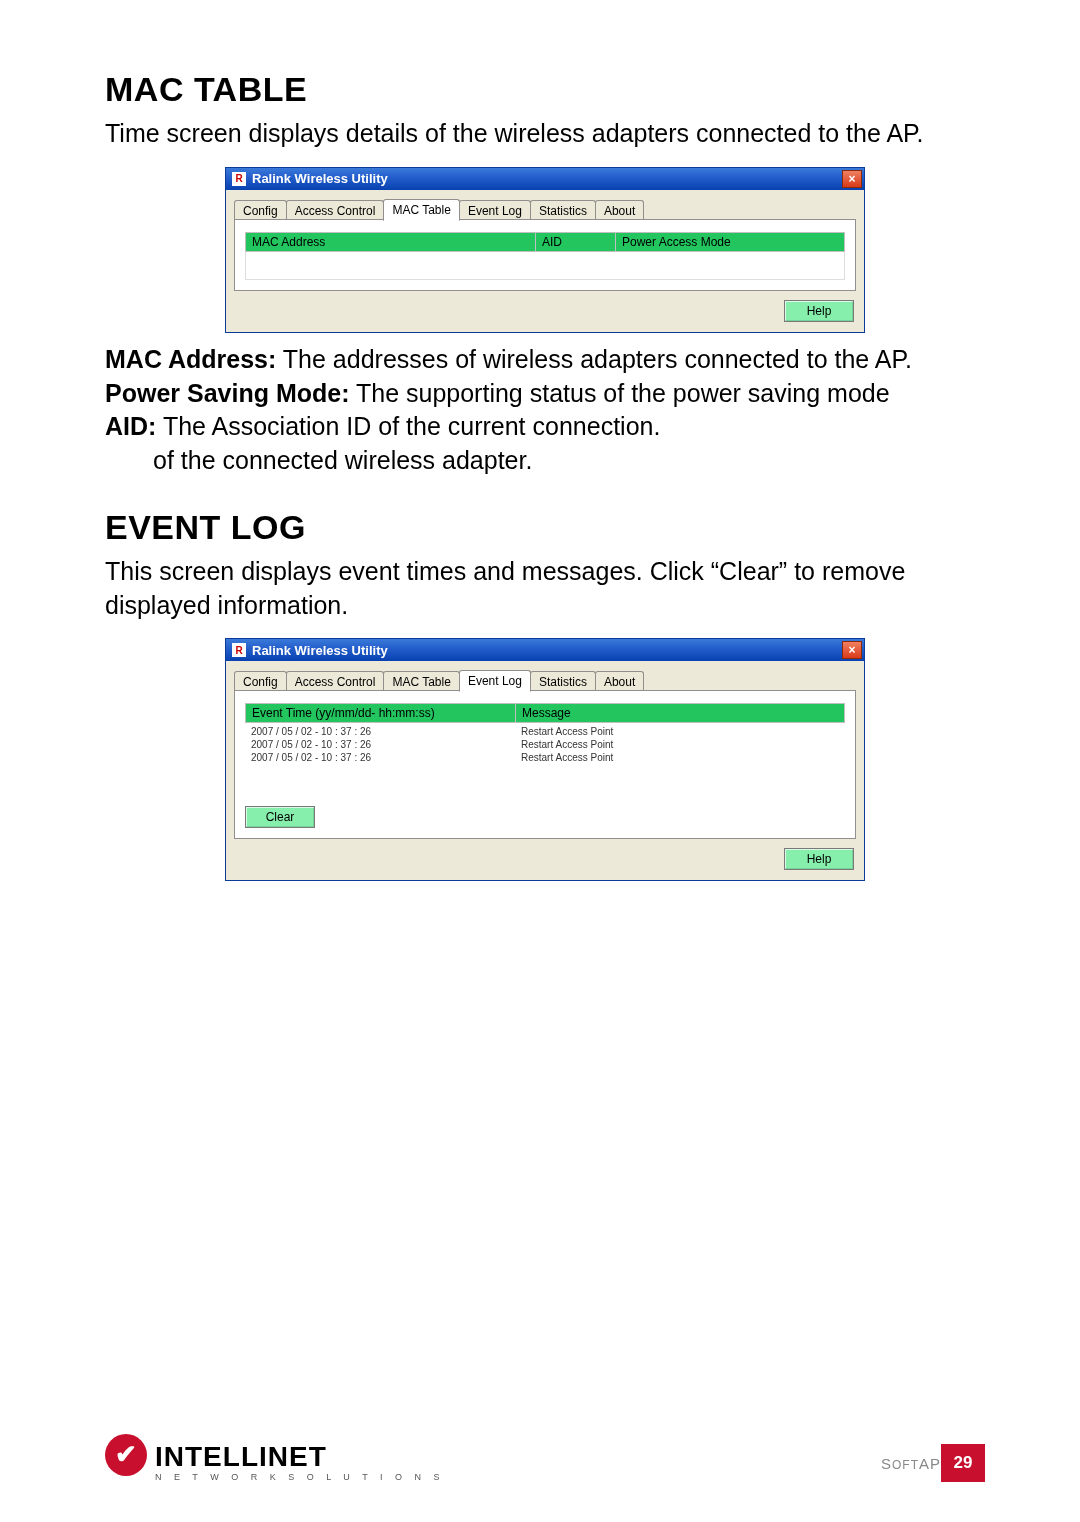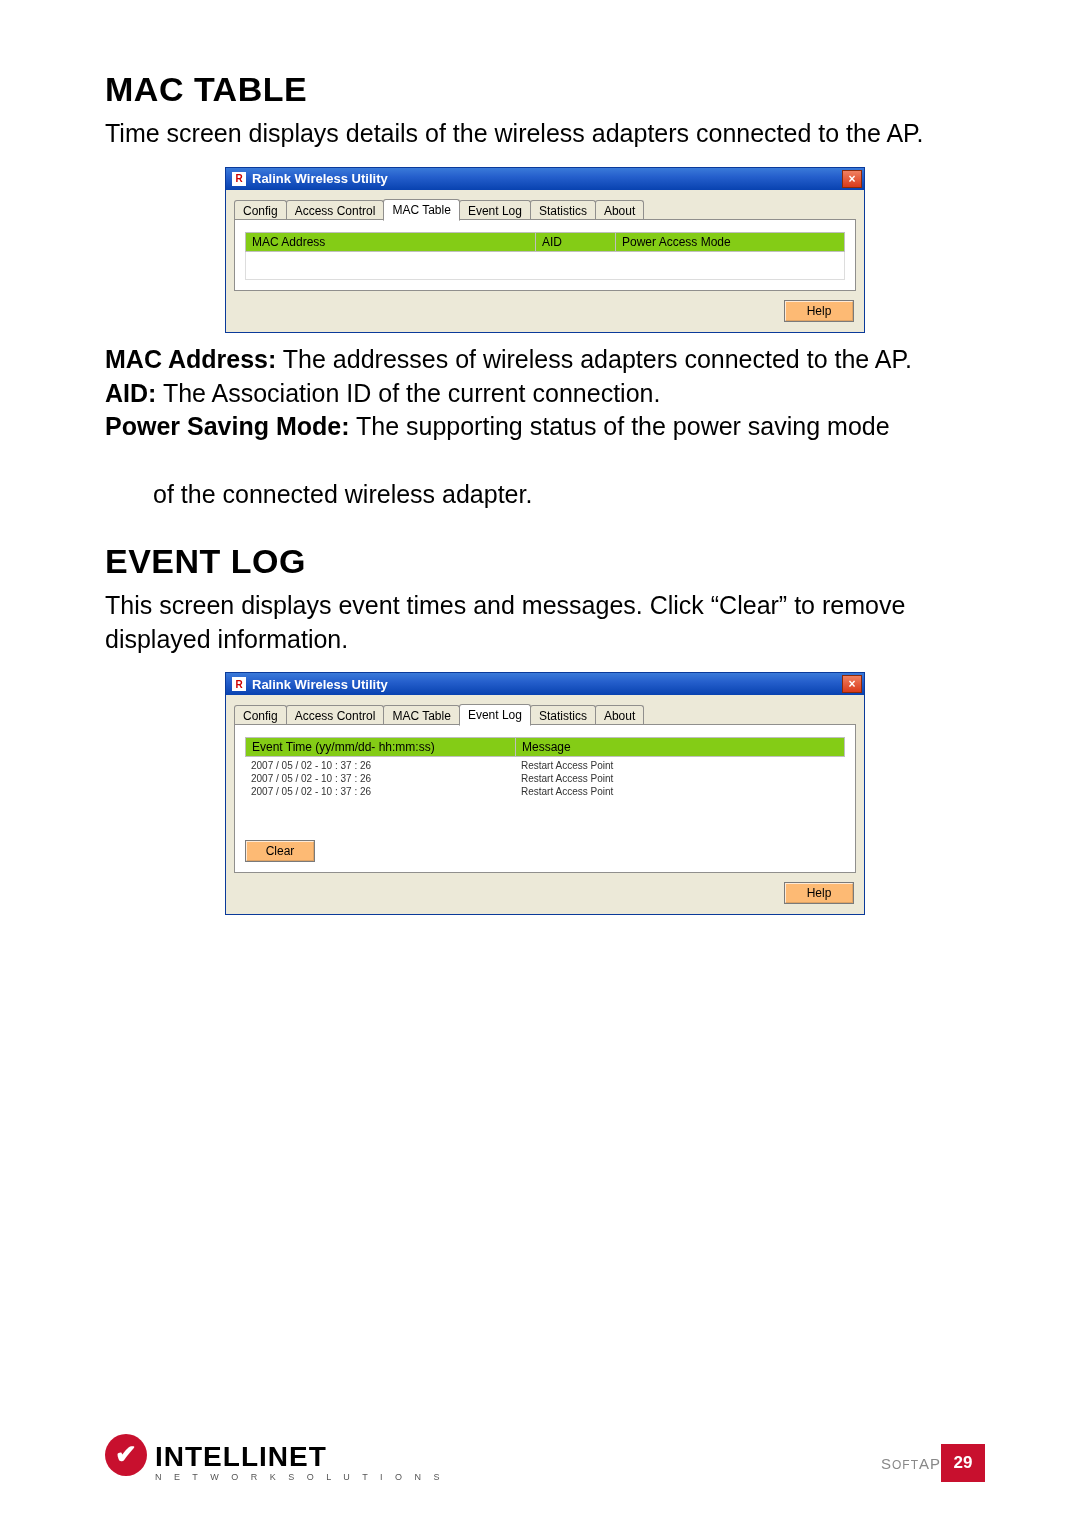--- a/index.html
+++ b/index.html
@@ -25,21 +25,21 @@
     font-size: 25px;
     margin: 4px 0 16px 0;
     line-height: 1.35;
   }
   .defs {
     font-size: 25px;
     line-height: 1.35;
     margin: 6px 0 30px 0;
   }
   .defs .row { margin: 0; }
-  .defs .indent { padding-left: 48px; margin-top: 34px; }
+  .defs .indent { padding-left: 48px; }
   .defs b { font-weight: bold; }
 
   
   .win {
     width: 640px;
     margin: 8px 0 10px 120px;
     border: 1px solid #0a3a9a;
     background: #ece9d8;
     font-family: Tahoma, Arial, sans-serif;
   }
@@ -108,21 +108,21 @@
     position:relative;
     top:-1px;
   }
   .tablehdr {
     display:flex;
     font-size:12px;
     color:#000;
   }
   .tablehdr .col {
     border:1px solid #bfbfbf;
-    background:#84cc16;
+    background:#22c55e;
     padding:2px 6px;
     border-right:none;
     white-space:nowrap;
   }
   .tablehdr .col:last-child { border-right:1px solid #bfbfbf; flex:1; }
   .datarows {
     font-size:10px;
     color:#333;
     padding-top:2px;
   }
@@ -130,21 +130,21 @@
   .datarow > div { padding:1px 6px; white-space:nowrap; }
   .bottom-btn-row {
     display:flex;
     justify-content:flex-end;
     padding: 0 10px 10px 10px;
     gap:10px;
   }
   .winbtn {
     min-width:70px;
     font-size:12px;
-    background:#fdba74;
+    background:#86efac;
     border:1px solid #7a7a7a;
     padding:3px 12px;
     cursor:pointer;
     box-shadow: inset -1px -1px 0 rgba(0,0,0,0.12), inset 1px 1px 0 rgba(255,255,255,0.7);
   }
 
   
   .footer {
     position:absolute;
     left:105px; right:95px;
@@ -205,22 +205,22 @@
     </div>
     <div style="height:28px;border-left:1px solid #ddd;border-right:1px solid #ddd;border-bottom:1px solid #ddd;"></div>
   </div>
   <div class="bottom-btn-row">
     <button class="winbtn">Help</button>
   </div>
 </div>
 
 <div class="defs">
   <div class="row"><b>MAC Address:</b><span> The addresses of wireless adapters connected to the AP.</span></div>
+  <div class="row"><b>Power Saving Mode:</b><span> The supporting status of the power saving mode</span></div>
   <div class="row"><b>AID:</b><span> The Association ID of the current connection.</span></div>
-  <div class="row"><b>Power Saving Mode:</b><span> The supporting status of the power saving mode</span></div>
   <div class="row indent"><span>of the connected wireless adapter.</span></div>
 </div>
 
 <h2 class="section-title">EVENT LOG</h2>
 <p class="body-text">This screen displays event times and messages. Click “Clear” to remove displayed information.</p>
 
 <div class="win">
   <div class="titlebar">
     <span class="app-icon">R</span>
     <span>Ralink Wireless Utility</span>

